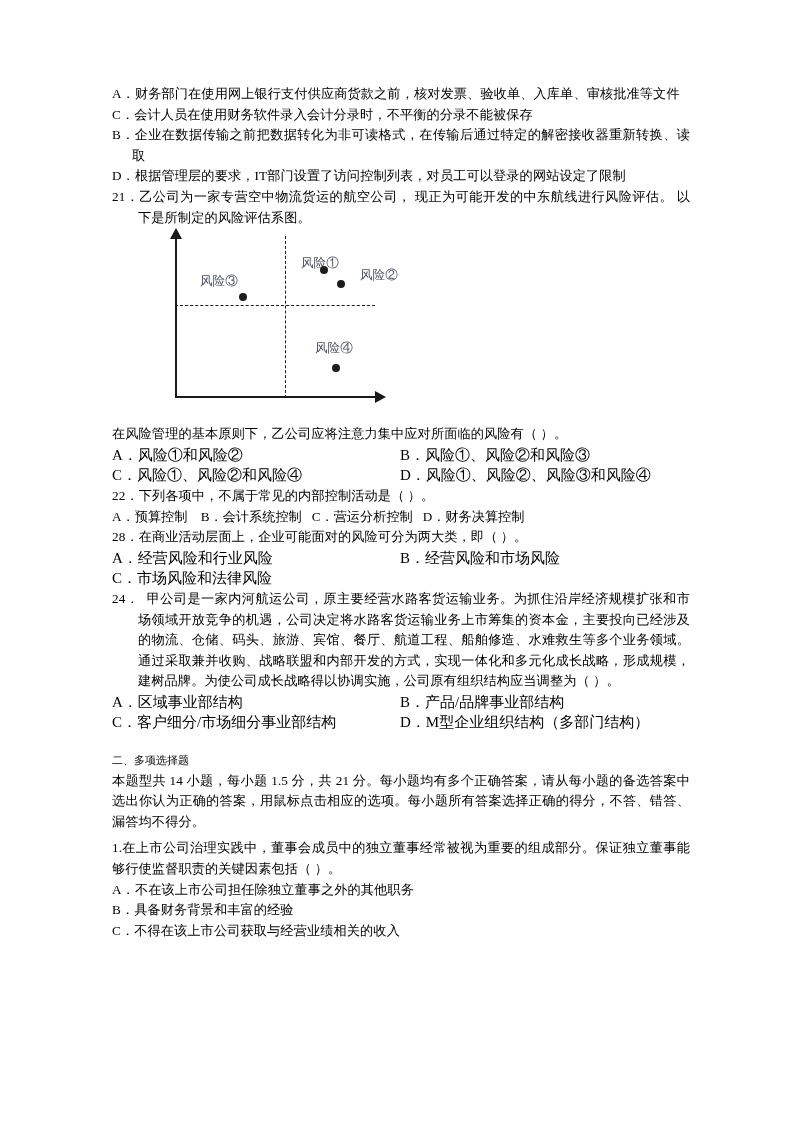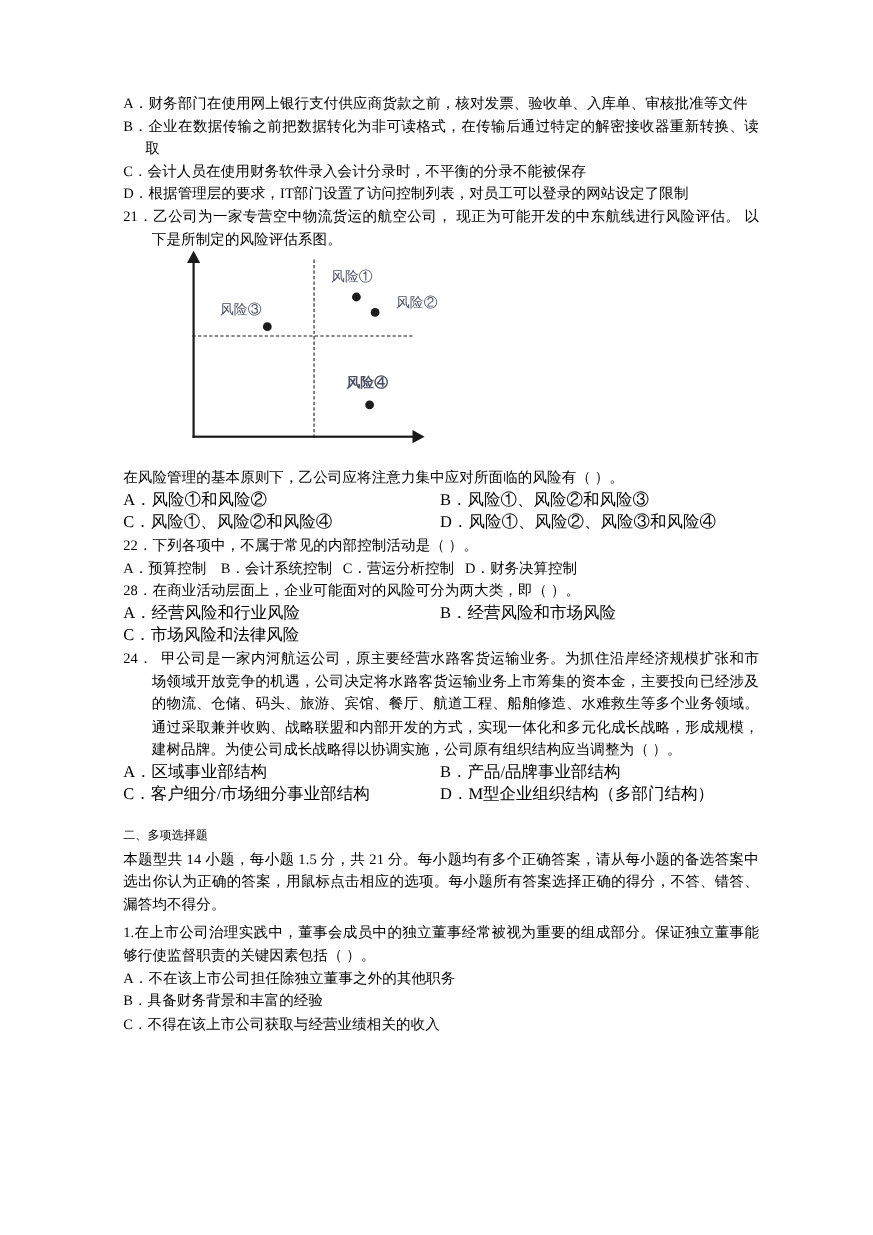--- a/index.html
+++ b/index.html
@@ -145,45 +145,45 @@
     white-space: nowrap;
   }
 </style>
 </head>
 <body>
 
 <div class="page">
   <div class="content">
 
     <div class="line hang">A．财务部门在使用网上银行支付供应商货款之前，核对发票、验收单、入库单、审核批准等文件</div>
+    <div class="line hang">C．会计人员在使用财务软件录入会计分录时，不平衡的分录不能被保存</div>
     <div class="line hang">B．企业在数据传输之前把数据转化为非可读格式，在传输后通过特定的解密接收器重新转换、读取</div>
-    <div class="line hang">C．会计人员在使用财务软件录入会计分录时，不平衡的分录不能被保存</div>
     <div class="line hang">D．根据管理层的要求，IT部门设置了访问控制列表，对员工可以登录的网站设定了限制</div>
 
     <div class="line hang24">21．乙公司为一家专营空中物流货运的航空公司， 现正为可能开发的中东航线进行风险评估。 以下是所制定的风险评估系图。</div>
 
     <div class="diagram">
       <div class="dgm-inner">
         <div class="axis-y"></div>
         <div class="arrow-up"></div>
         <div class="axis-x"></div>
         <div class="arrow-right"></div>
         <div class="dash-v"></div>
         <div class="dash-h"></div>
 
-        <div class="lbl" style="left:159px; top:16px;">风险①</div>
+        <div class="lbl" style="left:159px; top:28px;">风险①</div>
         <div class="pt" style="left:178px; top:38px;"></div>
 
         <div class="lbl" style="left:208px; top:40px;margin-left:10px;">风险②</div>
         <div class="pt" style="left:195px; top:52px;"></div>
 
         <div class="lbl" style="left:58px; top:46px;text-align:center;">风险③</div>
         <div class="pt" style="left:97px; top:65px;"></div>
 
-        <div class="lbl" style="left:173px; top:113px;font-weight:bold;">风险④</div>
+        <div class="lbl" style="left:173px; top:113px;">风险④</div>
         <div class="pt" style="left:190px; top:136px;"></div>
       </div>
     </div>
 
     <div class="line">在风险管理的基本原则下，乙公司应将注意力集中应对所面临的风险有（ ）。</div>
     <div class="optrow">
       <div class="c1">A．风险①和风险②</div>
       <div class="c2">B．风险①、风险②和风险③</div>
     </div>
     <div class="optrow">

